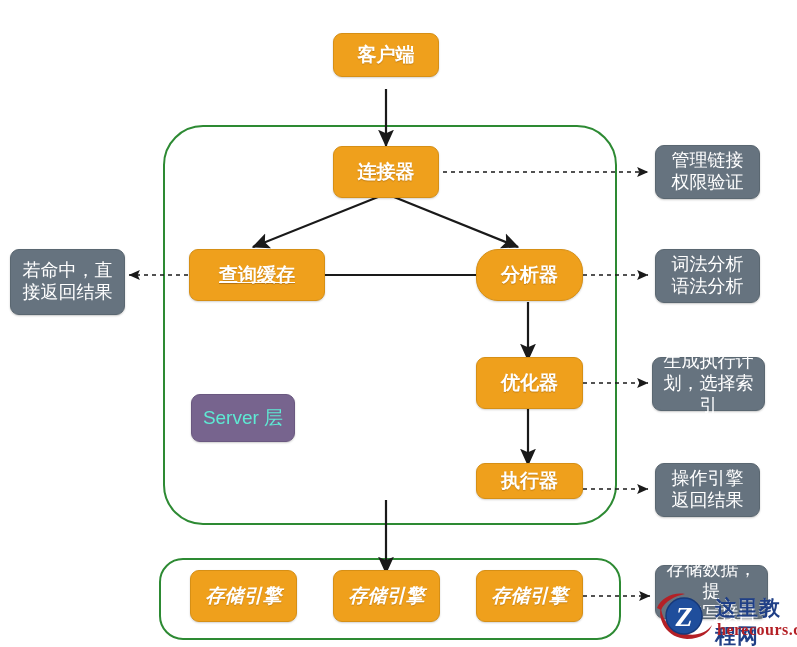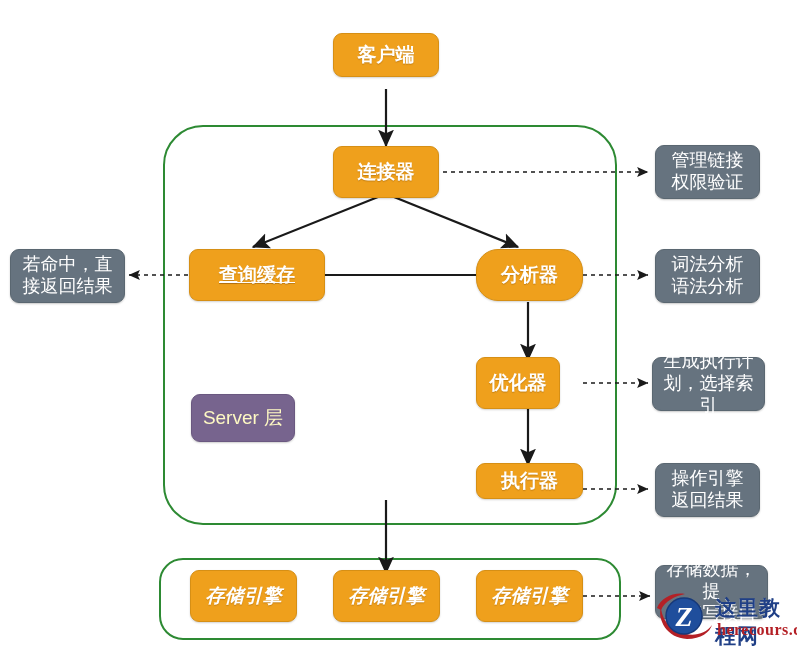--- a/index.html
+++ b/index.html
@@ -48,21 +48,21 @@
     border:1px solid #5a6771;
     color:#ffffff;
     font-size:18px;
     border-radius:9px;
     box-shadow:0 1px 2px rgba(0,0,0,.22);
     padding:0 6px;
   }
   .purple{
     background:#77648e;
     border:1px solid #6a5880;
-    color:#fef9c3;
+    color:#5eead4;
     font-size:19px;
     border-radius:9px;
     box-shadow:0 1px 2px rgba(0,0,0,.2);
   }
 
   
   .container-box{
     position:absolute;
     box-sizing:border-box;
     border:2px solid #2d8a33;
@@ -145,34 +145,34 @@
   </svg>
 
   <div class="node orange" style="left:333px;top:33px;width:106px;height:44px;">客户端</div>
 
   <div class="node orange" style="left:333px;top:146px;width:106px;height:52px;">连接器</div>
 
   <div class="node orange" style="left:189px;top:249px;width:136px;height:52px;text-decoration:underline;">查询缓存</div>
 
   <div class="node orange" style="left:476px;top:249px;width:107px;height:52px;border-radius:22px;">分析器</div>
 
-  <div class="node orange" style="left:476px;top:357px;width:84px;height:52px;text-align:right;">优化器</div>
+  <div class="node orange" style="left:476px;top:357px;width:107px;height:52px;text-align:right;">优化器</div>
 
   <div class="node orange" style="left:476px;top:463px;width:107px;height:36px;">执行器</div>
 
   <div class="node purple" style="left:191px;top:394px;width:104px;height:48px;">Server 层</div>
 
   <div class="node orange italic" style="left:190px;top:570px;width:107px;height:52px;">存储引擎</div>
   <div class="node orange italic" style="left:333px;top:570px;width:107px;height:52px;">存储引擎</div>
   <div class="node orange italic" style="left:476px;top:570px;width:107px;height:52px;">存储引擎</div>
 
   <div class="node gray" style="left:655px;top:145px;width:105px;height:54px;">管理链接
 权限验证</div>
 
-  <div class="node gray" style="left:10px;top:249px;width:115px;height:54px;">若命中，直
+  <div class="node gray" style="left:10px;top:249px;width:115px;height:66px;">若命中，直
 接返回结果</div>
 
   <div class="node gray" style="left:655px;top:249px;width:105px;height:54px;">词法分析
 语法分析</div>
 
   <div class="node gray" style="left:652px;top:357px;width:113px;height:54px;">生成执行计
 划，选择索引</div>
 
   <div class="node gray" style="left:655px;top:463px;width:105px;height:54px;">操作引擎
 返回结果</div>

